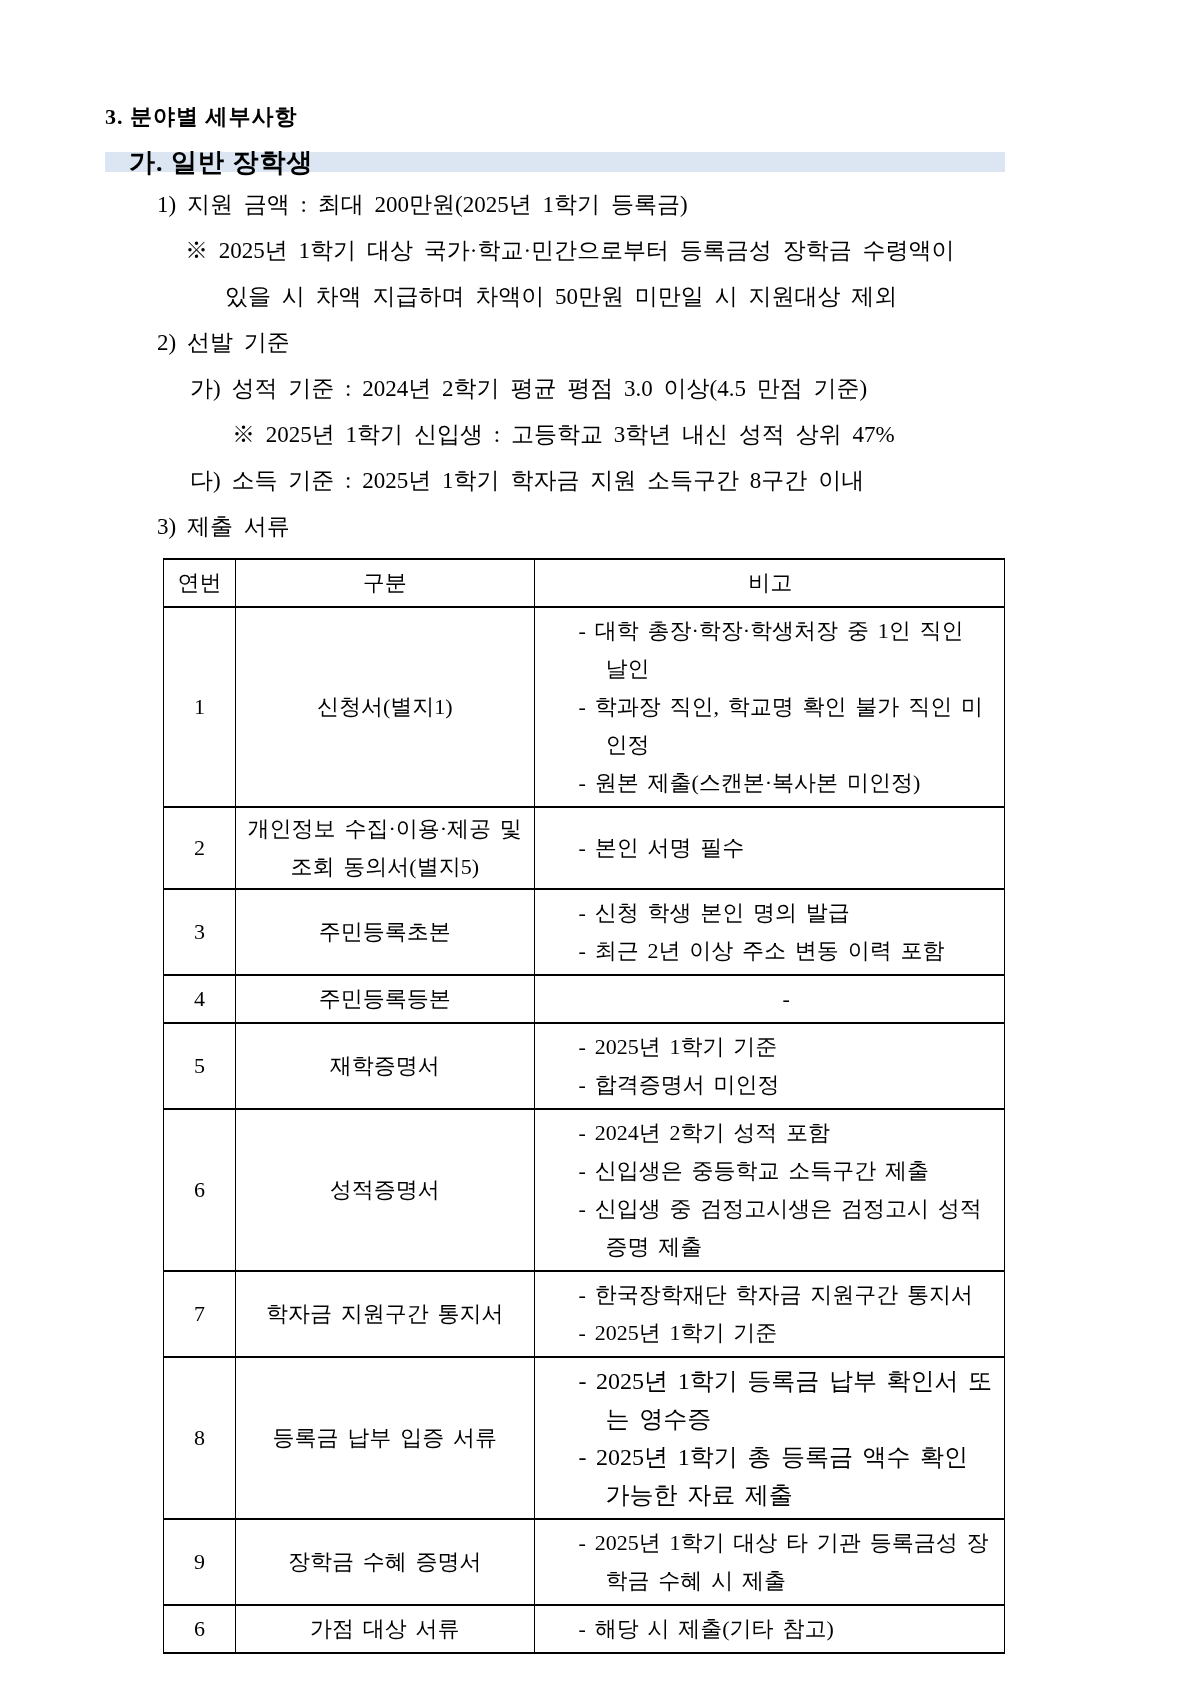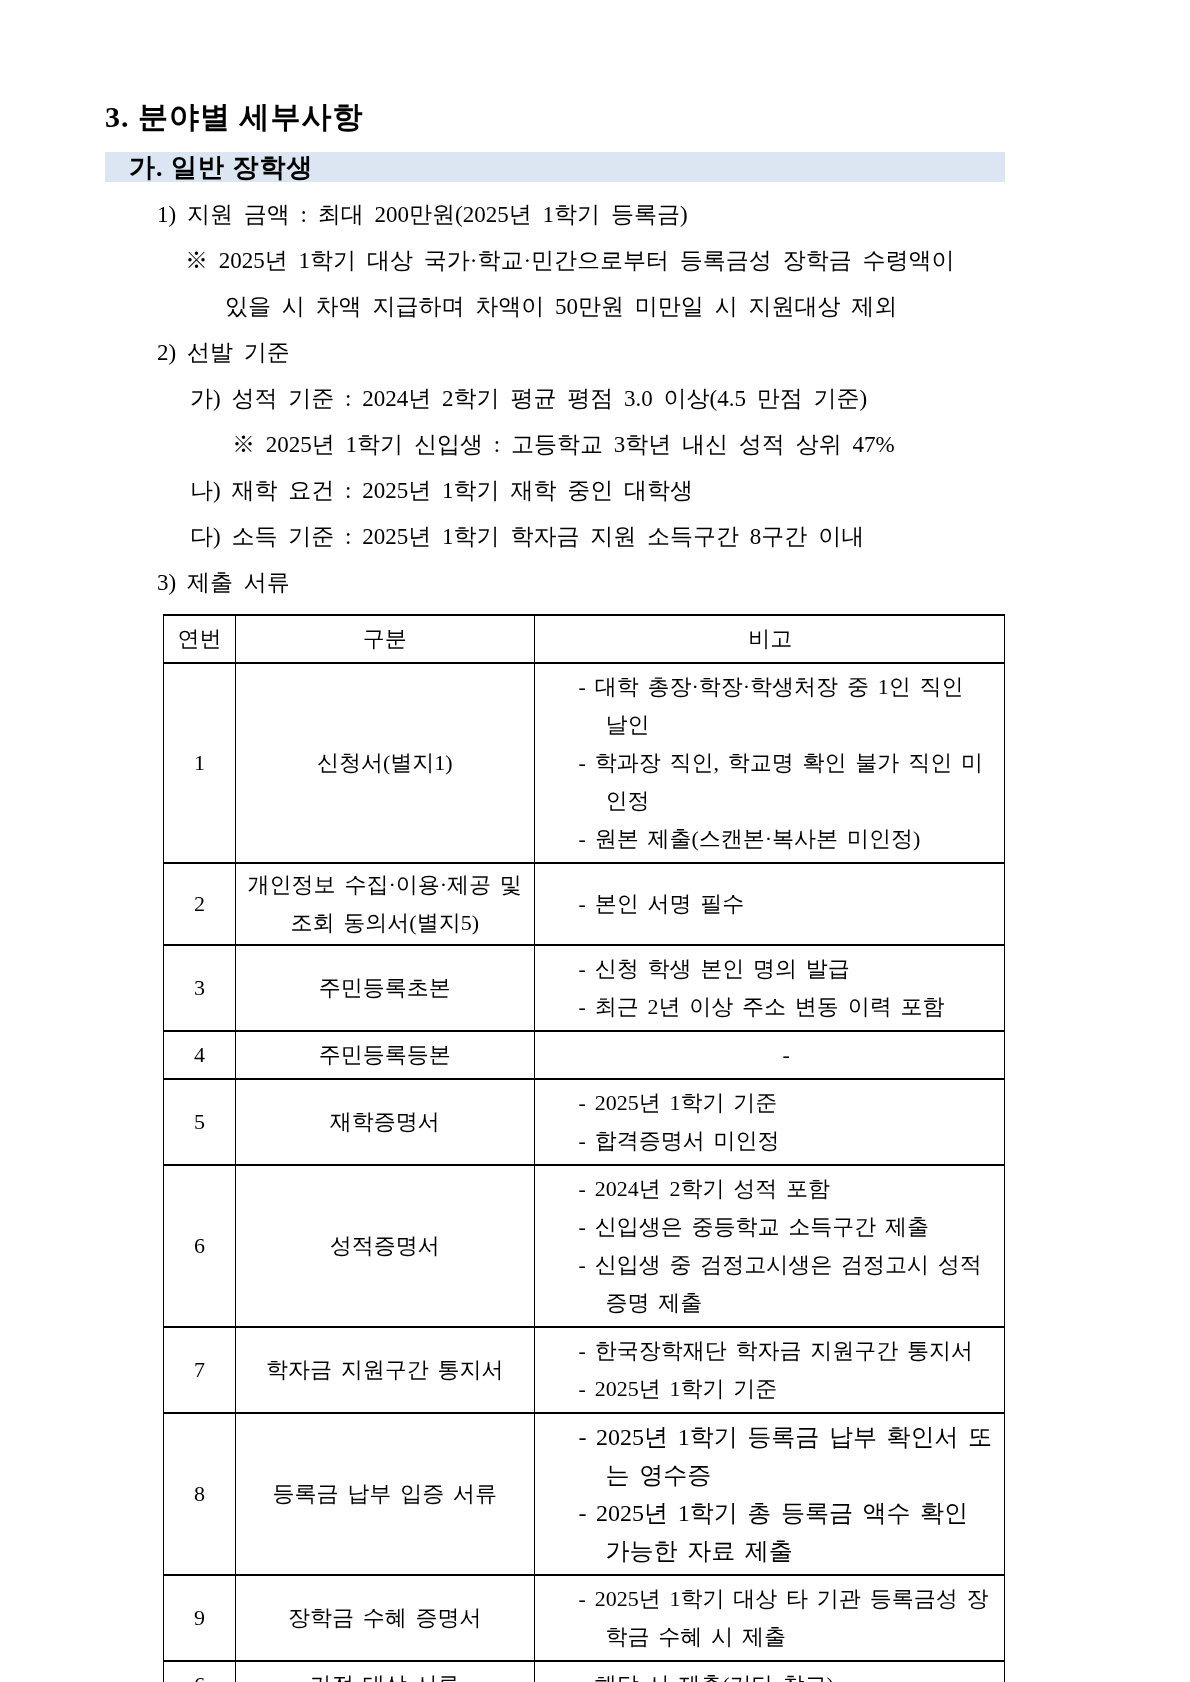--- a/index.html
+++ b/index.html
@@ -14,29 +14,29 @@
     font-family: "Liberation Serif", "DejaVu Serif", serif;
     overflow: hidden;
   }
   .content {
     position: absolute;
     left: 105px;
     top: 98px;
     width: 900px;
   }
   .doc-title {
-    font-size: 30px;
+    font-size: 22px;
     font-weight: bold;
     letter-spacing: 1px;
     line-height: 38px;
     margin-bottom: 16px;
   }
   .section-bar {
     width: 900px;
-    height: 30px;
+    height: 20px;
     background: #dce6f2;
     display: flex;
     align-items: center;
     padding-left: 24px;
     margin-bottom: 14px;
   }
   .section-bar .section-label {
     font-size: 26px;
     font-weight: bold;
     letter-spacing: 1px;
@@ -100,21 +100,20 @@
       <span class="section-label">가. 일반 장학생</span>
     </div>
 
     <div class="body-lines">
       <div class="line ind-a">1) 지원 금액 : 최대 200만원(2025년 1학기 등록금)</div>
       <div class="line ind-b">※ 2025년 1학기 대상 국가·학교·민간으로부터 등록금성 장학금 수령액이</div>
       <div class="line ind-c">있을 시 차액 지급하며 차액이 50만원 미만일 시 지원대상 제외</div>
       <div class="line ind-a">2) 선발 기준</div>
       <div class="line ind-d">가) 성적 기준 : 2024년 2학기 평균 평점 3.0 이상(4.5 만점 기준)</div>
       <div class="line ind-e">※ 2025년 1학기 신입생 : 고등학교 3학년 내신 성적 상위 47%</div>
-      <div class="line ind-d">나) 재학 요건 : 2025년 1학기 재학 중인 대학생</div>
       <div class="line ind-d">다) 소득 기준 : 2025년 1학기 학자금 지원 소득구간 8구간 이내</div>
       <div class="line ind-a">3) 제출 서류</div>
     </div>
 
     <table class="doc-table">
       <thead>
         <tr>
           <th class="col-no">연번</th>
           <th class="col-cat">구분</th>
           <th class="col-rem">비고</th>

